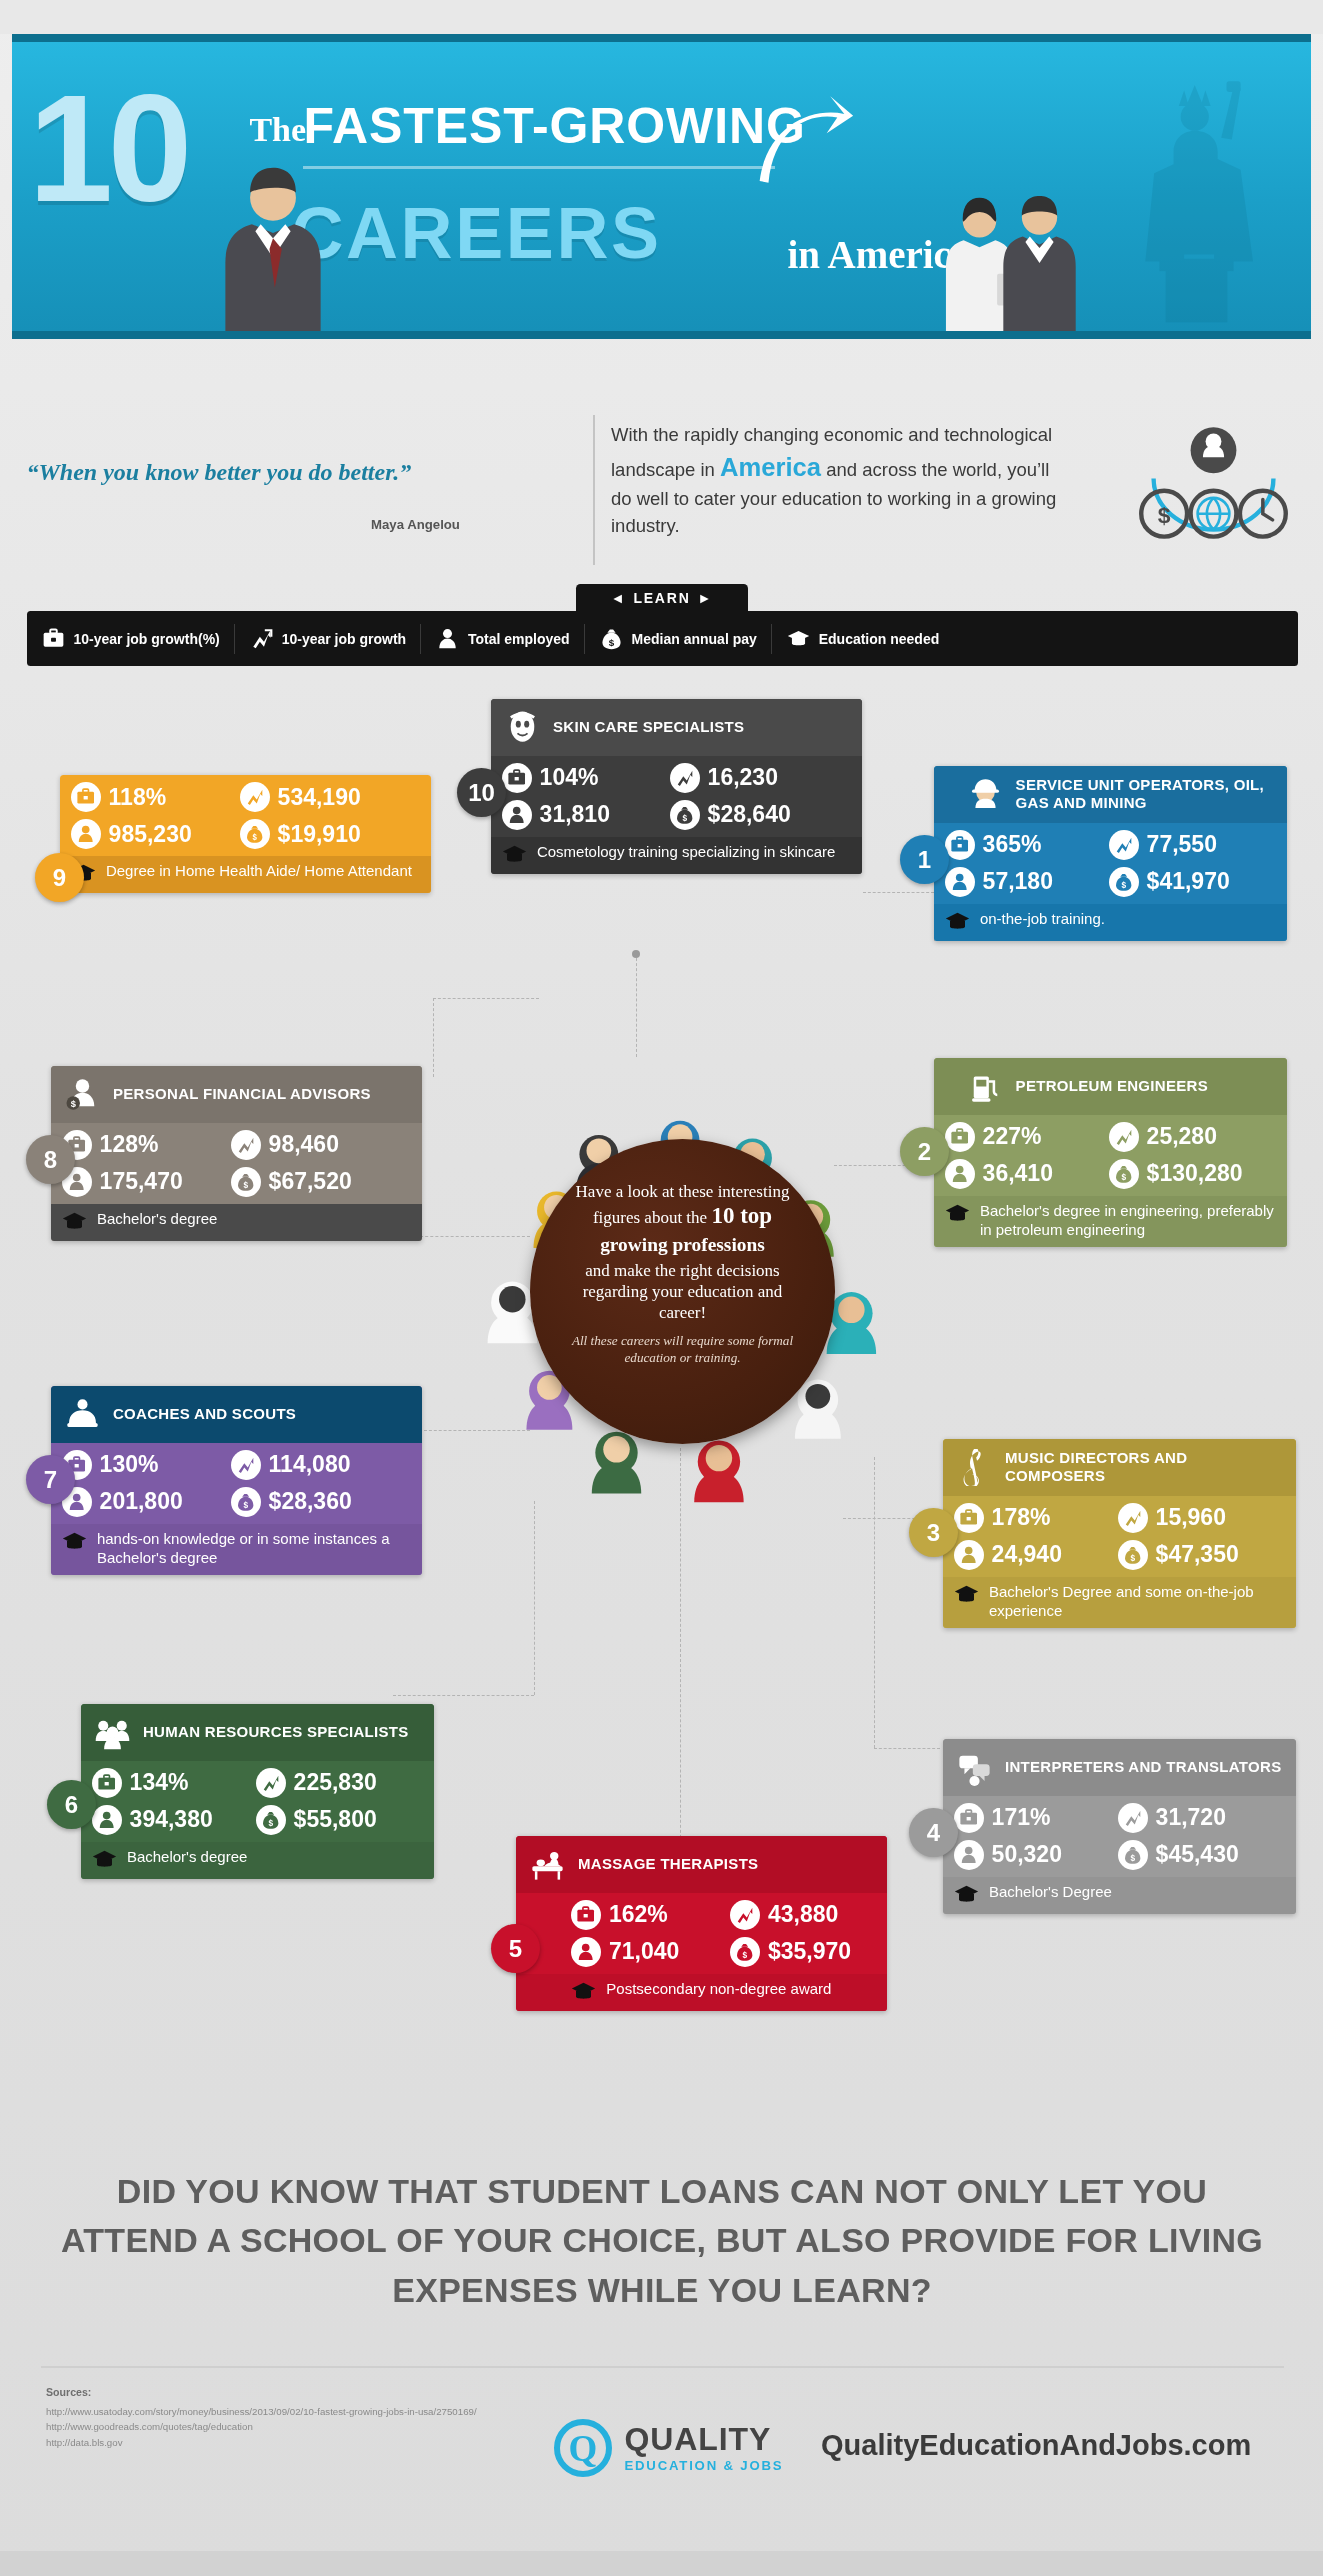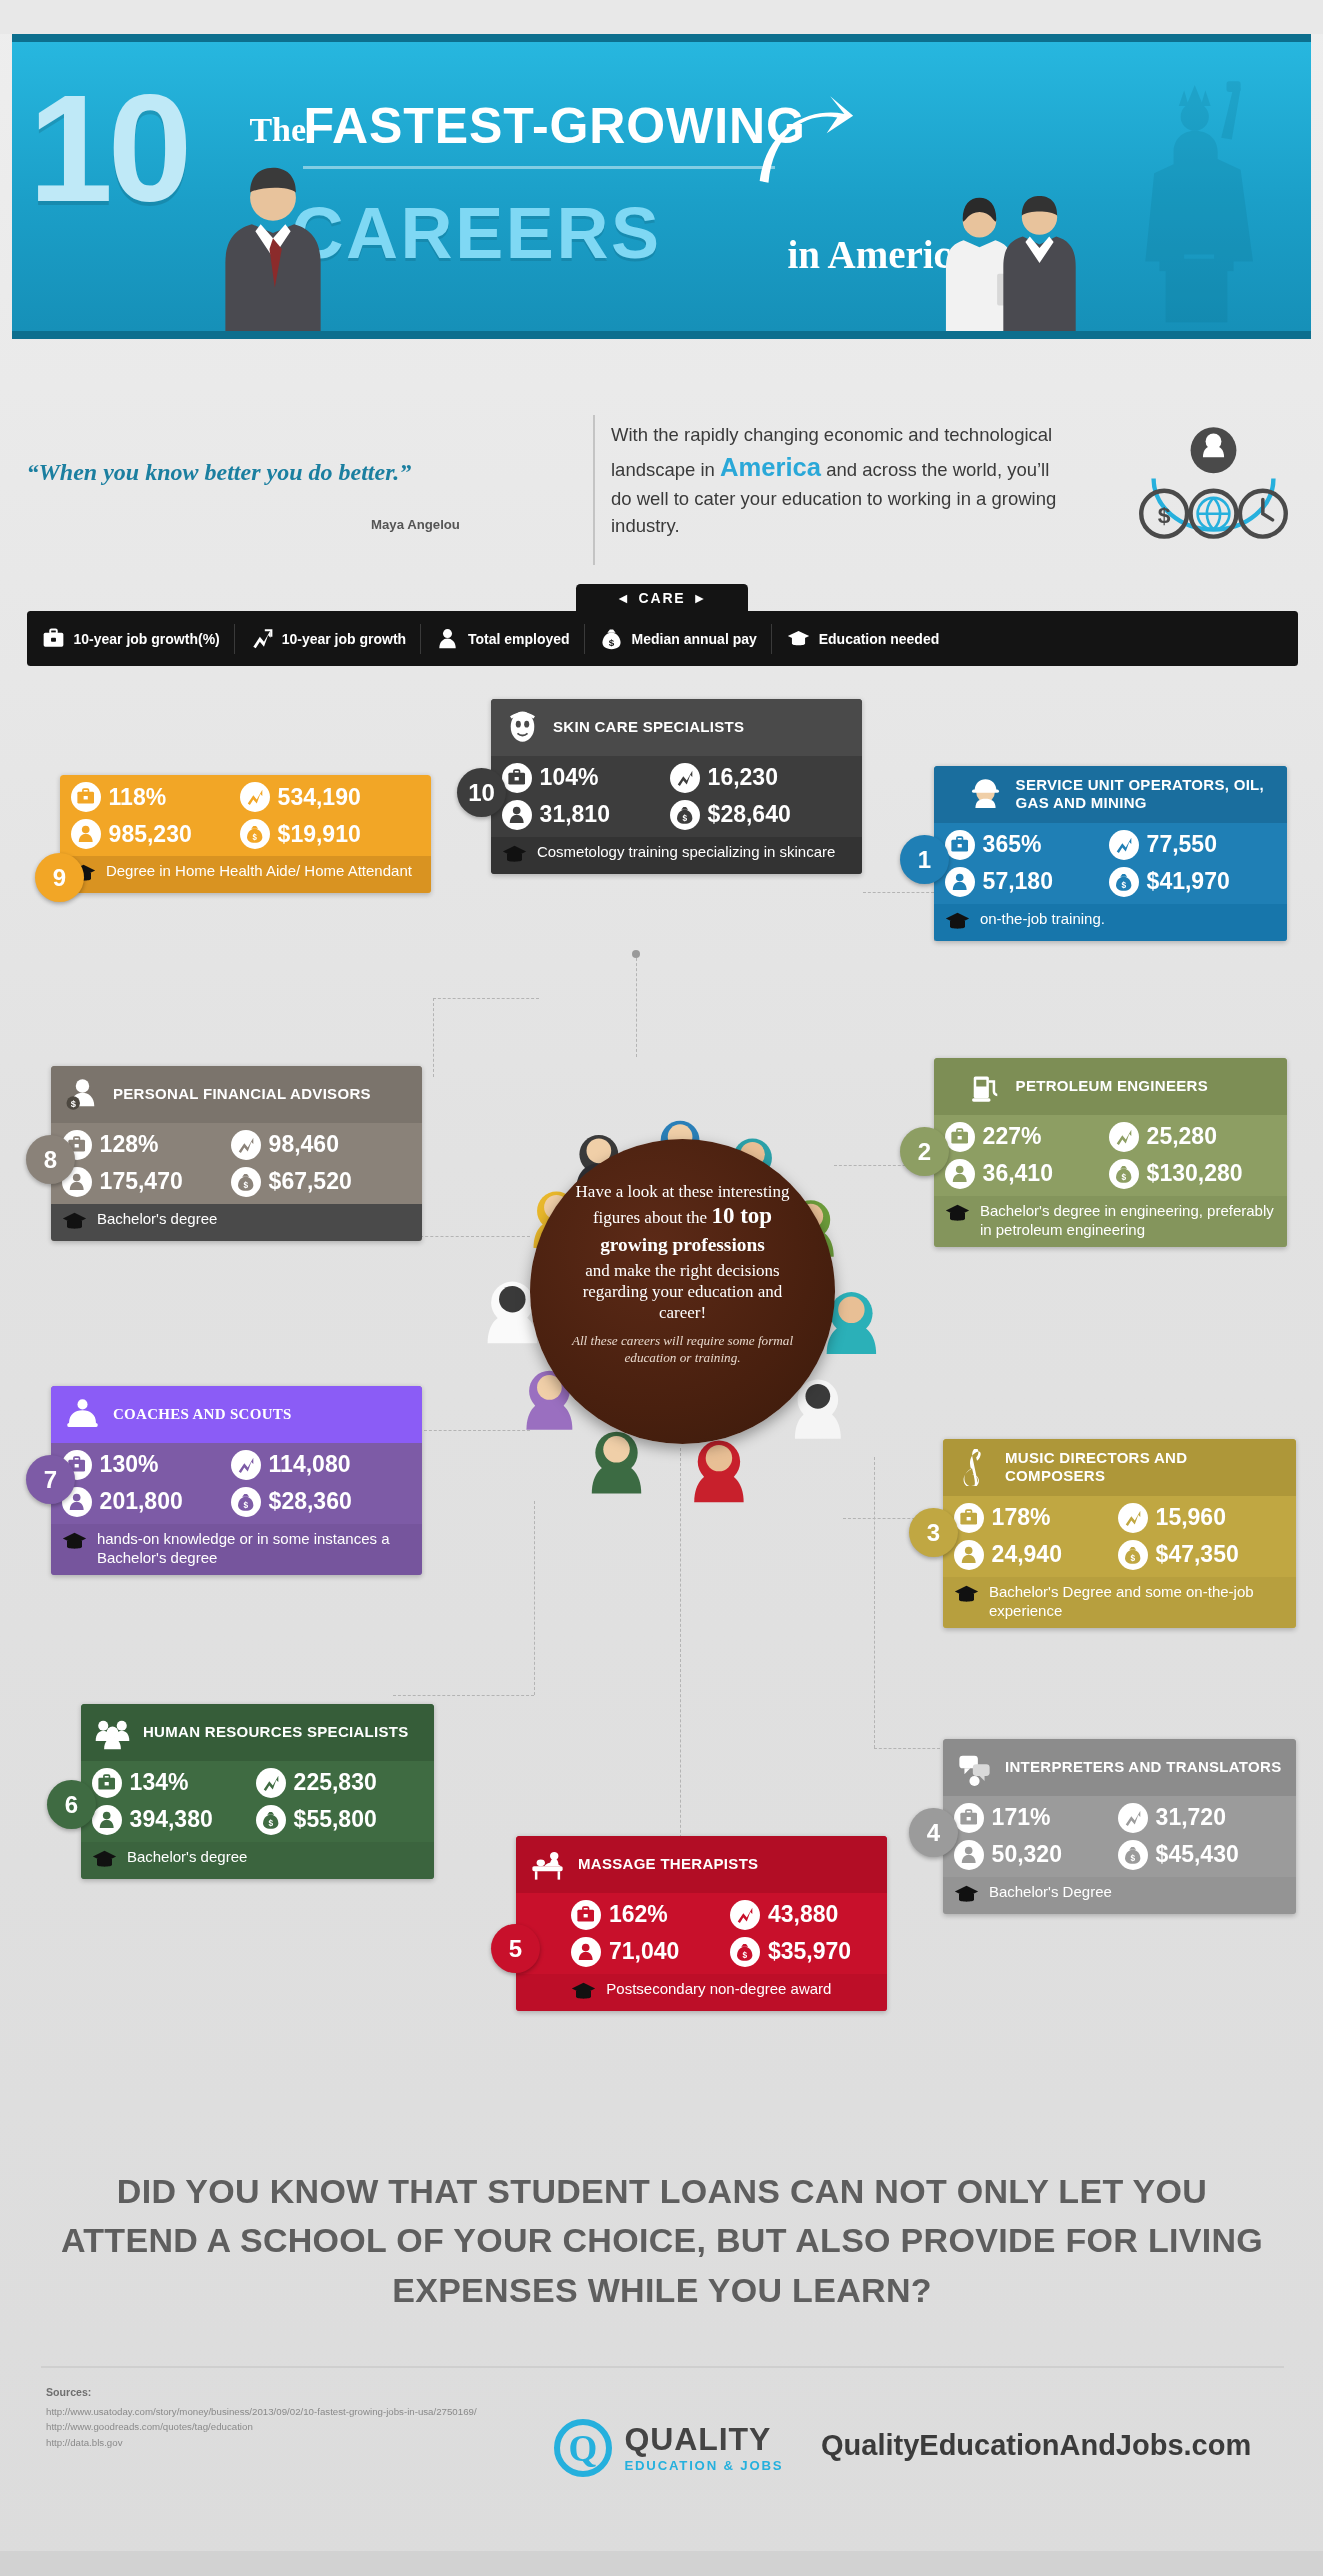--- a/index.html
+++ b/index.html
@@ -249,21 +249,21 @@
     <text x="34" y="122" font-size="26" font-family="Liberation Sans, sans-serif" fill="#4a4a4a" text-anchor="middle" font-weight="bold">$</text>
     <circle cx="90" cy="112" r="26" fill="none" stroke="#4a4a4a" stroke-width="5"></circle>
     <circle cx="90" cy="112" r="18" fill="none" stroke="#26b0dd" stroke-width="3"></circle>
     <path d="M72 112 h36 M90 94 c10 10 10 26 0 36 M90 94 c-10 10 -10 26 0 36" fill="none" stroke="#26b0dd" stroke-width="3"></path>
     <circle cx="146" cy="112" r="26" fill="none" stroke="#4a4a4a" stroke-width="5"></circle>
     <path d="M146 96 v16 l11 7" fill="none" stroke="#4a4a4a" stroke-width="4" stroke-linecap="round"></path>
   </svg>
 
   <div class="keys-tab">
     <span>◄</span>
-    <span>CARE</span>
+    <span>LEARN</span>
     <span>►</span>
   </div>
   <div class="keys-bar">
     <div class="key-item">
       <span class="kicon">
         <svg viewBox="0 0 28 28" width="23" height="23">
             <rect x="2" y="7" width="24" height="17" rx="2" fill="#fff"></rect>
             <rect x="10" y="3" width="8" height="5" rx="1.5" fill="none" stroke="#fff" stroke-width="2.4"></rect>
             <rect x="11" y="13" width="6" height="5" rx="1" fill="#141414"></rect>
           </svg>
@@ -895,21 +895,21 @@
         <span class="ftxt">Bachelor's degree</span>
       </div>
     </div>
     <div class="rank" style="left:-34px; top:76px; background:#3f6b42;">
         <span>6</span>
       </div>
   </div>
 
   <div class="card" style="left:51px; top:1386px; width:371px;">
     <div class="cc" style="background:#7d5ba6;">
-      <div class="card-head" style="background:#8b5cf6;font-family:Liberation Serif, serif;">
+      <div class="card-head" style="background:#0c4a6e;">
         <span class="hicon">
           <svg viewBox="0 0 44 44" width="37" height="37">
               <circle cx="22" cy="10" r="6" fill="#fff"></circle>
               <path d="M6 32 c0 -10 7 -15 16 -15 s16 5 16 15z" fill="#fff"></path>
               <rect x="4" y="32" width="36" height="5" rx="2" fill="#fff"></rect>
             </svg>
         </span>
         <span class="card-title">COACHES AND SCOUTS</span>
       </div>
       <div class="card-body">

